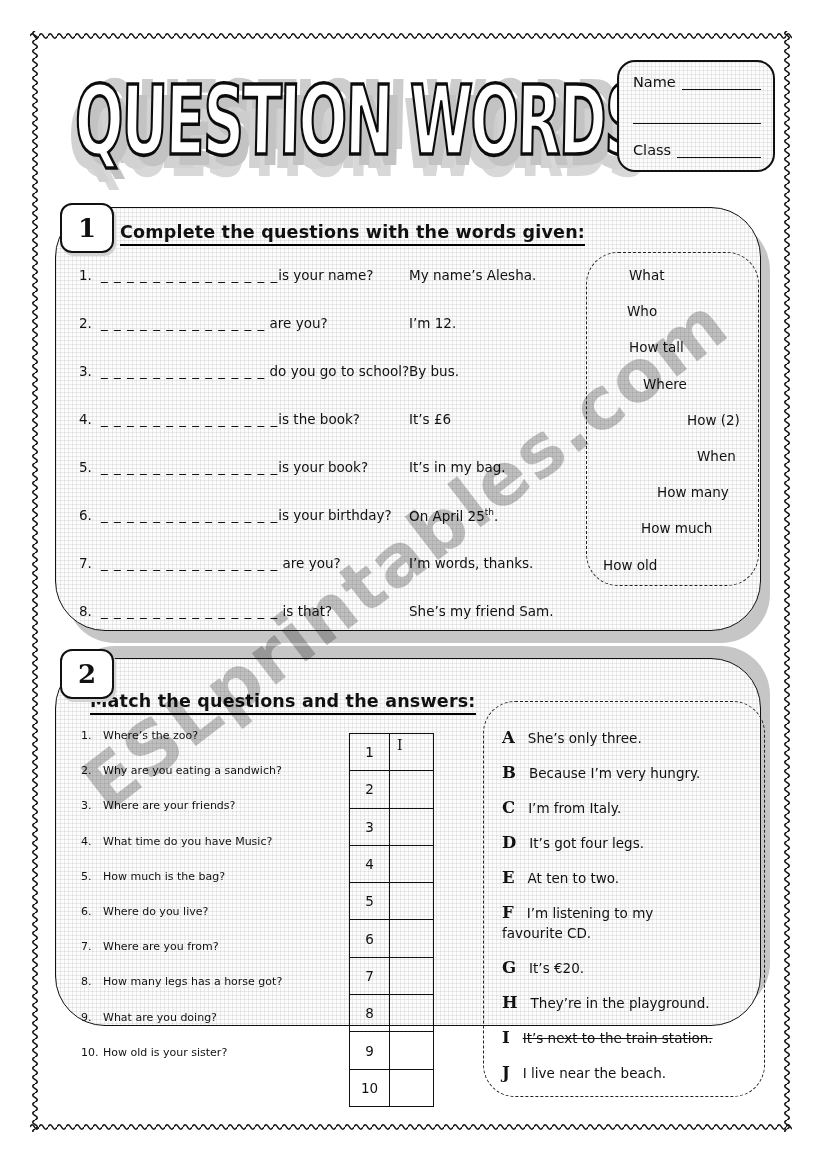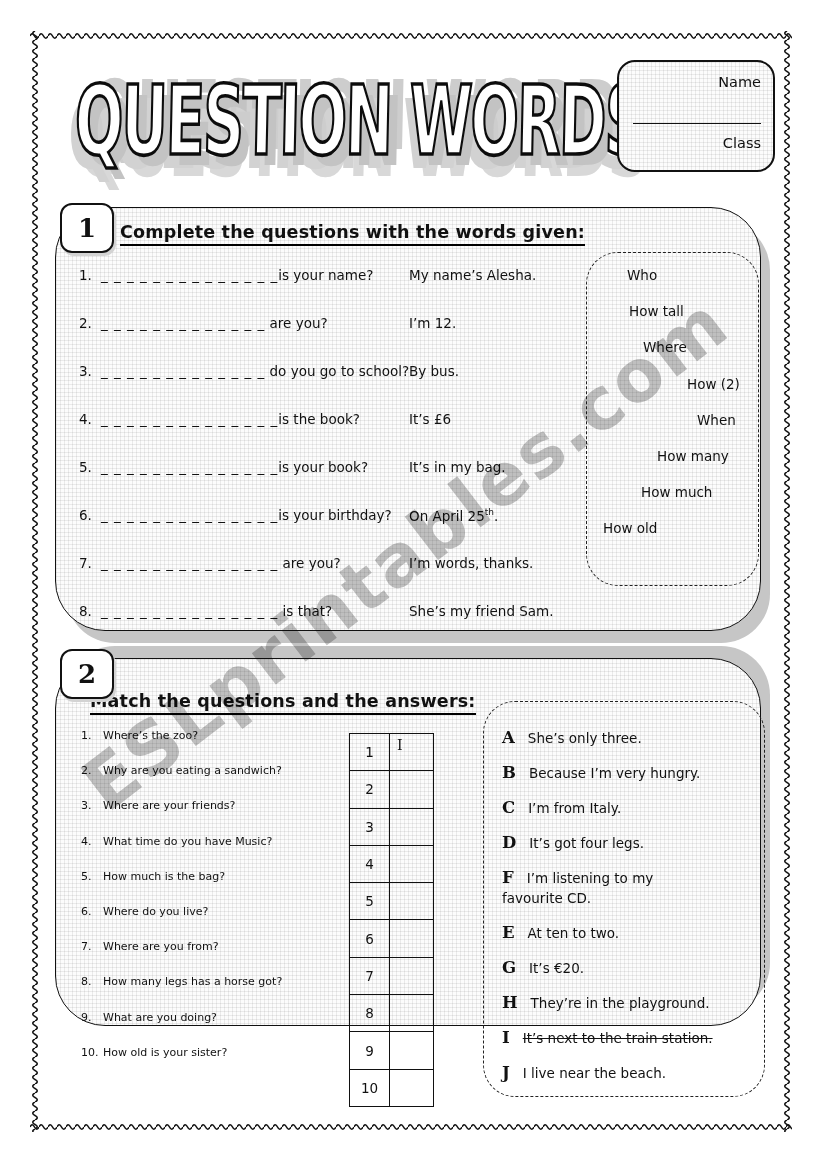--- a/index.html
+++ b/index.html
@@ -32,21 +32,21 @@
     text-shadow:10px 7px 0 #c3c3c3,-7px 9px 0 #d2d2d2,16px -3px 0 #cdcdcd,4px 14px 0 #d8d8d8;
   }
 
   
   .name-box{
     position:absolute;left:617px;top:60px;width:158px;height:112px;z-index:4;
     border:2px solid #111;border-radius:18px;
     padding:12px 12px 12px 14px;box-sizing:border-box;
     display:flex;flex-direction:column;justify-content:space-between;
   }
-  .nb-row{display:flex;align-items:flex-end;gap:6px;font-size:14.5px;flex-direction:column;}
+  .nb-row{display:flex;align-items:flex-end;gap:6px;font-size:14.5px;}
   .nb-line{flex:1;border-bottom:1.6px solid #111;height:15px;}
   .nb-line-full{border-bottom:1.6px solid #111;height:15px;}
 
   
   .sec{position:absolute;left:55px;border:1.7px solid #111;border-radius:50px;box-sizing:border-box;z-index:2;}
   .sec1{top:207px;width:706px;height:424px;box-shadow:10px 13px 0 -1px #c6c6c6;}
   .sec2{top:658px;width:706px;height:368px;box-shadow:10px -13px 0 -1px #c6c6c6;}
 
   .badge{
     position:absolute;width:50px;height:46px;z-index:10;
@@ -165,20 +165,21 @@
     <div class="q-row"><span class="num">4.</span><span class="blank">_ _ _ _ _ _ _ _ _ _ _ _ _ _</span><span>is the book?</span><span class="ans">It’s £6</span></div>
     <div class="q-row"><span class="num">5.</span><span class="blank">_ _ _ _ _ _ _ _ _ _ _ _ _ _</span><span>is your book?</span><span class="ans">It’s in my bag.</span></div>
     <div class="q-row"><span class="num">6.</span><span class="blank">_ _ _ _ _ _ _ _ _ _ _ _ _ _</span><span>is your birthday?</span><span class="ans"><span>On April 25</span><sup>th</sup><span>.</span></span></div>
     <div class="q-row"><span class="num">7.</span><span class="blank">_ _ _ _ _ _ _ _ _ _ _ _ _ _</span> <span>are you?</span><span class="ans">I’m words, thanks.</span></div>
     <div class="q-row"><span class="num">8.</span><span class="blank">_ _ _ _ _ _ _ _ _ _ _ _ _ _</span> <span>is that?</span><span class="ans">She’s my friend Sam.</span></div>
     <div class="q-row"><span class="num">9.</span><span class="blank">_ _ _ _ _ _ _ _ _ _ _ _ _ _</span> <span>pencils have you got?</span><span class="ans indent">Three</span></div>
     <div class="q-row"><span class="num">10.</span><span class="blank">_ _ _ _ _ _ _ _ _ _ _ _ _</span> <span>is the birthday?</span><span class="ans">It’s three metres tall.</span></div>
   </div>
 
   <div class="word-bank">
+    <div class="wb-item wb-0">What</div>
     <div class="wb-item wb-1">Who</div>
     <div class="wb-item wb-2">How tall</div>
     <div class="wb-item wb-3">Where</div>
     <div class="wb-item wb-4">How (2)</div>
     <div class="wb-item wb-5">When</div>
     <div class="wb-item wb-6">How many</div>
     <div class="wb-item wb-7">How much</div>
     <div class="wb-item wb-8">How old</div>
   </div>
 </div>
@@ -243,22 +244,22 @@
           <td class="a"></td>
         </tr>
   </tbody>
     </table>
 
   <div class="answers-panel">
     <div class="ans-item"><span class="letter">A</span><span class="atext">She’s only three.</span></div>
     <div class="ans-item"><span class="letter">B</span><span class="atext">Because I’m very hungry.</span></div>
     <div class="ans-item"><span class="letter">C</span><span class="atext">I’m from Italy.</span></div>
     <div class="ans-item"><span class="letter">D</span><span class="atext">It’s got four legs.</span></div>
+    <div class="ans-item"><span class="letter">E</span><span class="atext">At ten to two.</span></div>
     <div class="ans-item narrow"><span class="letter">F</span><span class="atext">I’m listening to my favourite CD.</span></div>
-    <div class="ans-item"><span class="letter">E</span><span class="atext">At ten to two.</span></div>
     <div class="ans-item"><span class="letter">G</span><span class="atext">It’s €20.</span></div>
     <div class="ans-item"><span class="letter">H</span><span class="atext">They’re in the playground.</span></div>
     <div class="ans-item struck"><span class="letter">I</span><span class="atext">It’s next to the train station.</span></div>
     <div class="ans-item"><span class="letter">J</span><span class="atext">I live near the beach.</span></div>
   </div>
 </div>
 
 <div class="wm">ESLprintables.com</div>
 
 </body></html>

